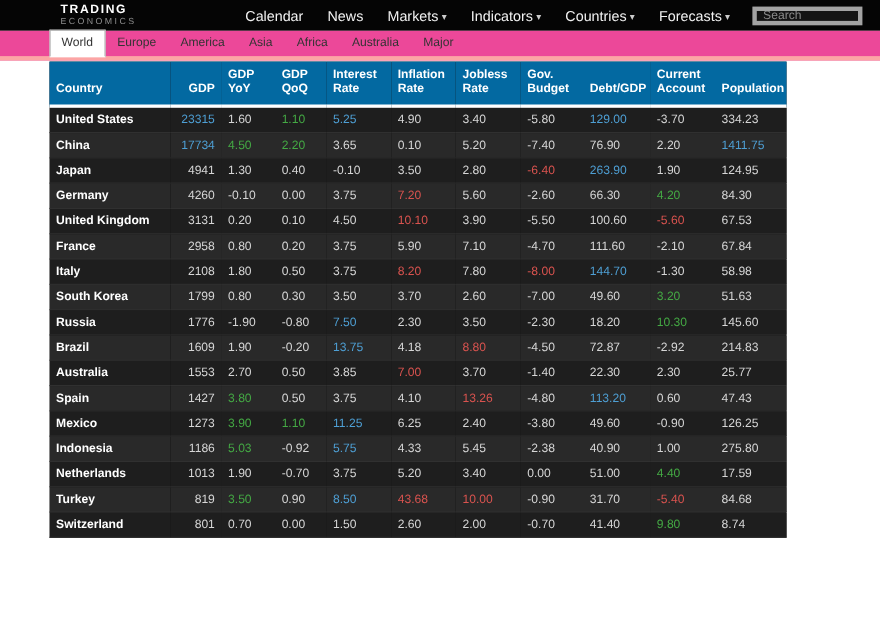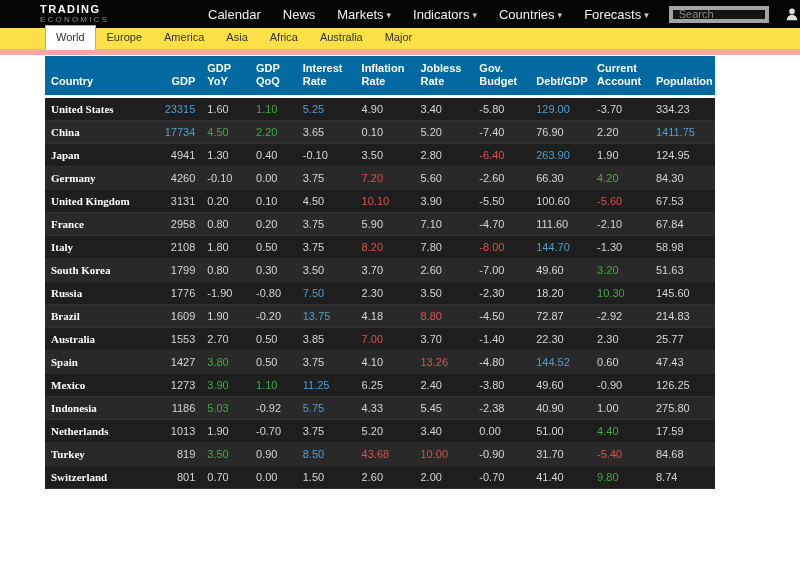--- a/index.html
+++ b/index.html
@@ -2,54 +2,54 @@
 <html><head>
 <meta charset="utf-8">
 <style>
   * { box-sizing: border-box; margin: 0; padding: 0; }
   html, body { width: 800px; height: 580px; background: #fff; overflow: hidden;
     font-family: "Liberation Sans", sans-serif; }
 
   
   .navbar { position: absolute; top: 0; left: 0; width: 800px; height: 28px;
     background: #050505; display: flex; align-items: center; }
-  .logo { margin-left: 40px; line-height: 1; cursor: pointer; min-width: 80px; }
+  .logo { margin-left: 55px; line-height: 1; cursor: pointer; min-width: 80px; }
   .logo .l1 { color: #ffffff; font-weight: bold; font-size: 11px; letter-spacing: 1.5px; }
   .logo .l2 { color: #8f8f8f; font-size: 8px; letter-spacing: 2.2px; margin-top: 1px; }
   .menu { display: flex; align-items: center; gap: 22px; margin-left: 88px; }
   .nav-item { color: #f2f2f2; font-size: 13px; cursor: pointer; white-space: nowrap; }
   .nav-item .caret { font-size: 9px; color: #cccccc; margin-left: 3px; vertical-align: 1px; }
   .search { margin-left: 20px; width: 100px; height: 17px; background: #141414;
     border: 4px solid #a3a3a3; color: #dddddd; font-size: 11px; padding: 0 6px;
     font-family: "Liberation Sans", sans-serif; }
   .search::placeholder { color: #8a8a8a; }
   .user { display: flex; align-items: center; margin-left: 16px; cursor: pointer; }
 
   
   .tabbar { position: absolute; top: 28px; left: 0; width: 800px; height: 27px;
-    background: #fde047; border-bottom: 6px solid #fca5a5; display: flex;
+    background: #ec4899; border-bottom: 4px solid #fca5a5; display: flex;
     align-items: flex-end; padding-left: 45px; }
   .tab { font-size: 11px; color: #333333; padding: 5px 10px 6px 10px; cursor: pointer;
     border: 1px solid transparent; margin-bottom: -1px; }
   .tab.active { border: 1px solid #aaaaaa; border-bottom: 1px solid #ffffff;
     background: #ffffff; }
 
   
   .table-wrap { position: absolute; top: 56px; left: 45px; width: 670px;
     background: #171717; }
   table { width: 100%; border-collapse: collapse; table-layout: fixed;
     font-size: 11px; }
   thead th { background: #0369a1; color: #ffffff; font-weight: bold; text-align: left;
     vertical-align: bottom; padding: 6px 6px 7px 6px; white-space: pre-line;
     line-height: 13px; border-bottom: 3px solid #ffffff; }
   tbody td { padding: 5px 6px; color: #d6d6d6; border-bottom: 1px solid #303030;
     line-height: 12px; white-space: nowrap; overflow: hidden; }
   tbody tr:nth-child(odd)  { background: #1e1e1e; }
   tbody tr:nth-child(even) { background: #292929; }
-  tbody td.country { color: #ffffff; font-weight: bold; font-family: Liberation Serif, serif; }
+  tbody td.country { color: #ffffff; font-weight: bold; }
   td.blue,  th.blue  { color: #4e9fd4; }
   td.green, th.green { color: #44a944; }
   td.red,   th.red   { color: #d9534f; }
   .c0 { width: 108px; }
   .c1 { width: 46px; text-align: right; }
   .c2 { width: 48px; }
   .c3 { width: 46px; }
   .c4 { width: 58px; }
   .c5 { width: 58px; }
   .c6 { width: 58px; }
@@ -266,21 +266,21 @@
         </tr>
         <tr>
           <td class="c0 country">Spain</td>
           <td class="c1">1427</td>
           <td class="c2 green">3.80</td>
           <td class="c3">0.50</td>
           <td class="c4">3.75</td>
           <td class="c5">4.10</td>
           <td class="c6 red">13.26</td>
           <td class="c7">-4.80</td>
-          <td class="c8 blue">144.52</td>
+          <td class="c8 blue">113.20</td>
           <td class="c9">0.60</td>
           <td class="c10">47.43</td>
         </tr>
         <tr>
           <td class="c0 country">Mexico</td>
           <td class="c1">1273</td>
           <td class="c2 green">3.90</td>
           <td class="c3 green">1.10</td>
           <td class="c4 blue">11.25</td>
           <td class="c5">6.25</td>

